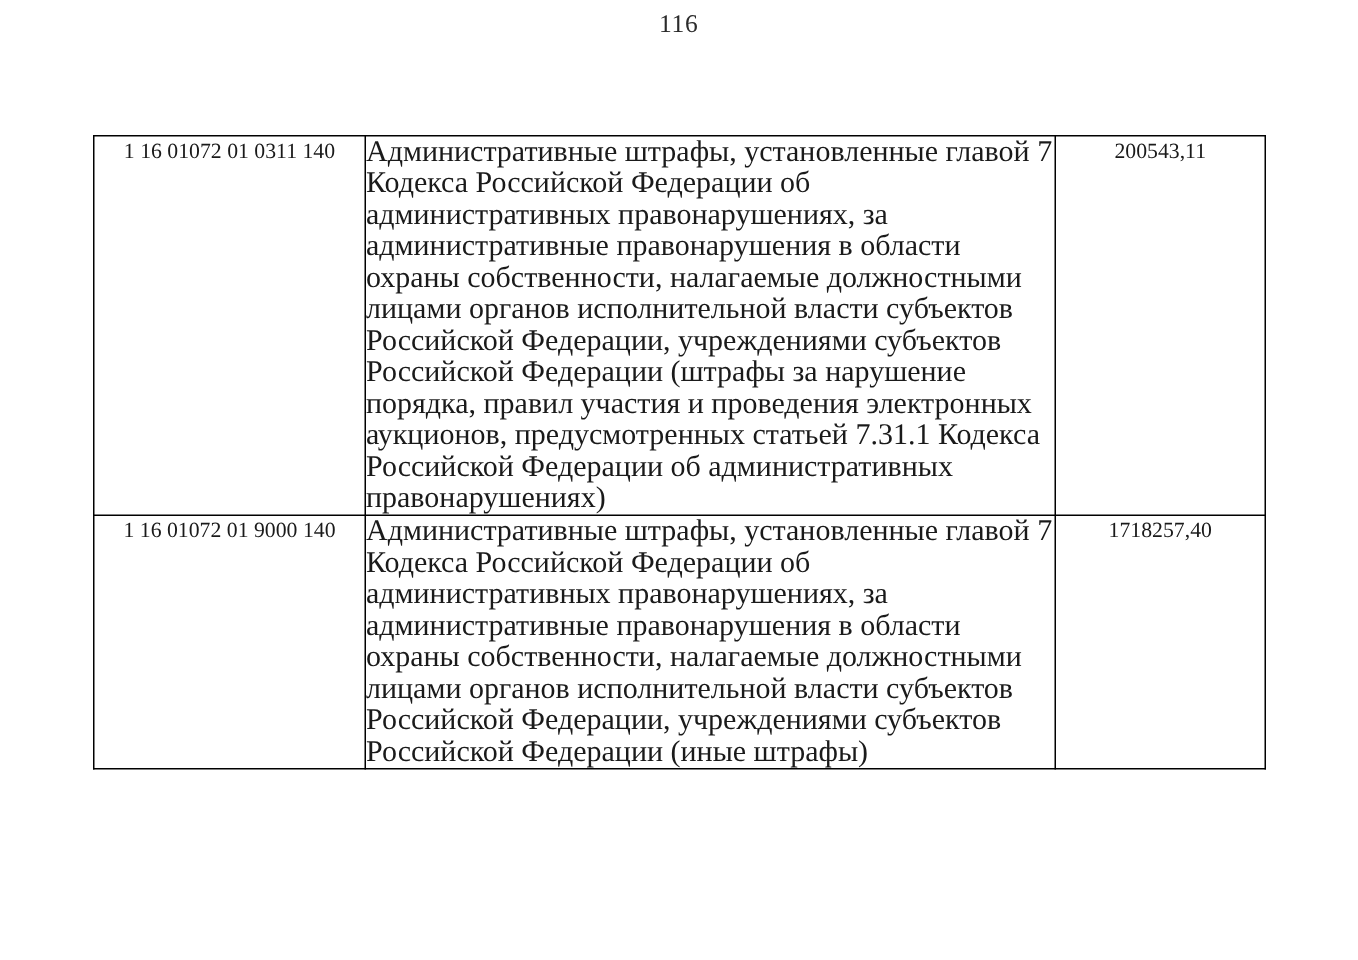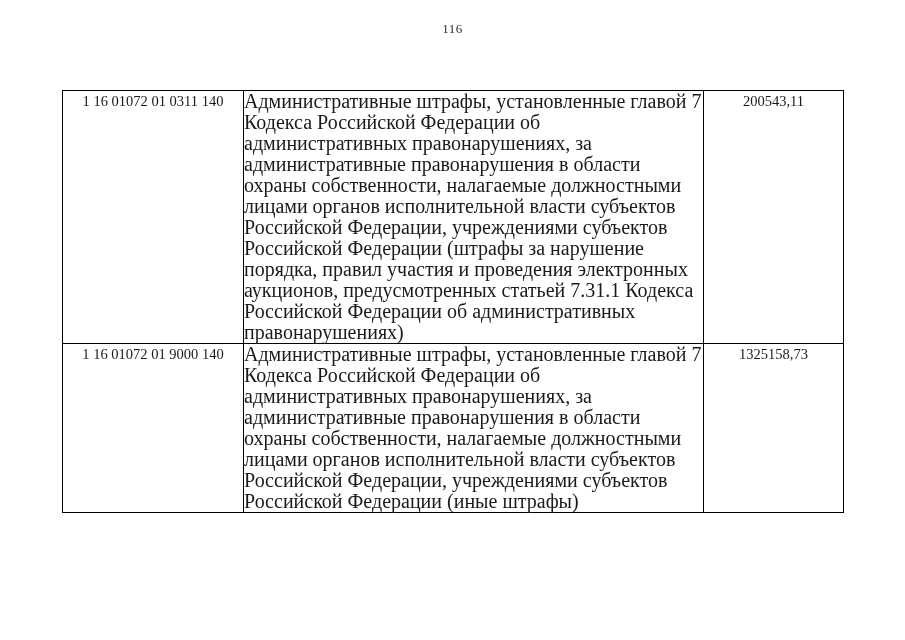--- a/index.html
+++ b/index.html
@@ -21,24 +21,24 @@
     left: 0;
     top: 0;
     width: 905px;
     height: 640px;
     background: #ffffff;
   }
 
   #page-number {
     position: absolute;
     left: 0;
-    top: 21px;
+    top: 6px;
     width: 905px;
     text-align: center;
-    font-size: 13px;
+    font-size: 17px;
     letter-spacing: 0.5px;
     color: #2b2b2b;
   }
 
   #fees-table {
     position: absolute;
     left: 62px;
     top: 90px;
     width: 781px;
     border-collapse: collapse;
@@ -101,18 +101,18 @@
     </colgroup>
     <tbody>
       <tr class="row-1">
         <td class="cell-code">1 16 01072 01 0311 140</td>
         <td class="cell-desc">Административные штрафы, установленные главой 7 Кодекса Российской Федерации об административных правонарушениях, за административные правонарушения в области охраны собственности, налагаемые должностными лицами органов исполнительной власти субъектов Российской Федерации, учреждениями субъектов Российской Федерации (штрафы за нарушение порядка, правил участия и проведения электронных аукционов, предусмотренных статьей 7.31.1 Кодекса Российской Федерации об административных правонарушениях)</td>
         <td class="cell-amount">200543,11</td>
       </tr>
       <tr class="row-2">
         <td class="cell-code">1 16 01072 01 9000 140</td>
         <td class="cell-desc">Административные штрафы, установленные главой 7 Кодекса Российской Федерации об административных правонарушениях, за административные правонарушения в области охраны собственности, налагаемые должностными лицами органов исполнительной власти субъектов Российской Федерации, учреждениями субъектов Российской Федерации (иные штрафы)</td>
-        <td class="cell-amount">1325158,73</td>
+        <td class="cell-amount">1718257,40</td>
       </tr>
     </tbody>
   </table>
 
 </div>
 
 </body></html>

